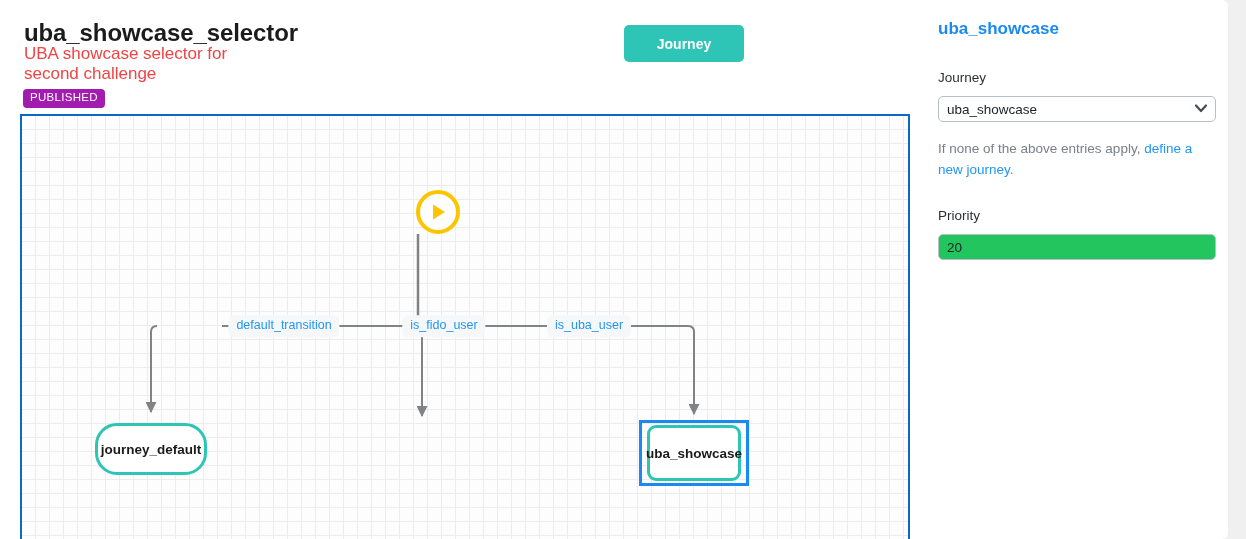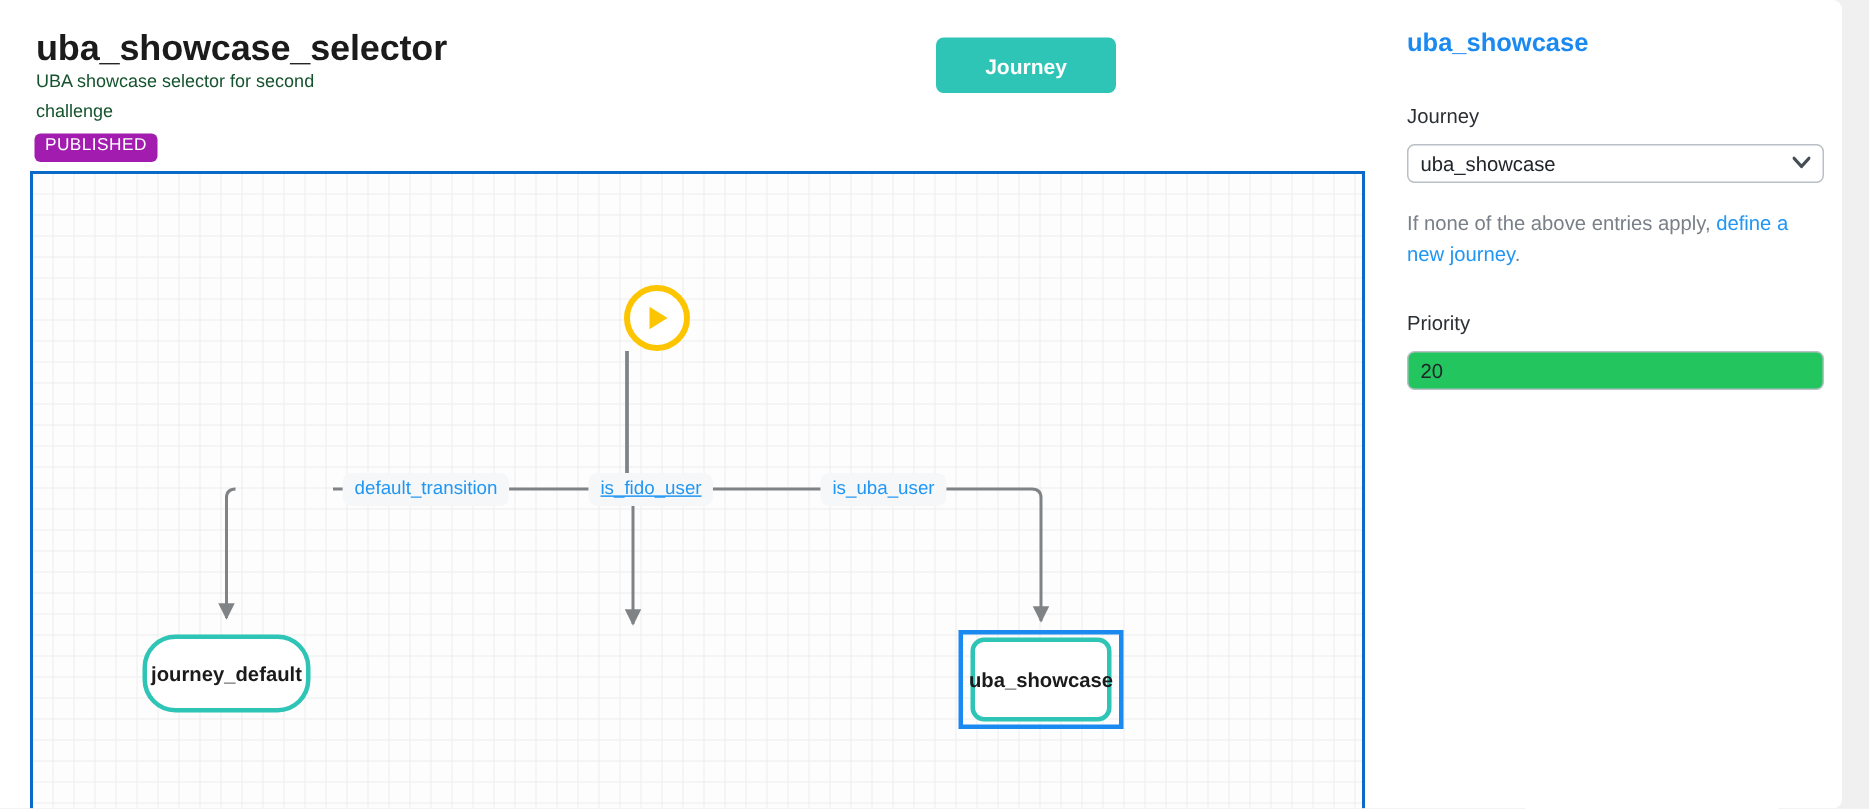--- a/index.html
+++ b/index.html
@@ -35,23 +35,23 @@
     font-size: 24px;
     font-weight: bold;
     color: #1b1b1b;
     letter-spacing: -0.1px;
   }
   .subtitle {
     position: absolute;
     left: 24px;
     top: 44px;
     width: 230px;
-    font-size: 12px;
+    font-size: 17px;
     line-height: 20px;
-    color: #14532d;
+    color: #ef4444;
   }
   .badge {
     position: absolute;
     left: 23px;
     top: 89px;
     background: #a21caf;
     color: #ffffff;
     font-size: 11.5px;
     letter-spacing: 0.3px;
     padding: 3px 7px 4px 7px;
@@ -253,21 +253,21 @@
           <path d="M 600 210 L 666 210 Q 672 210 672 216 L 672 298" stroke="#808386" stroke-width="2" fill="none" marker-end="url(#arrow)"></path>
         </svg>
 
         <div class="start-node" style="left:394px; top:74px;">
           <svg width="22" height="22" viewBox="0 0 22 22">
             <path d="M 6 3.5 L 18 11 L 6 18.5 Z" fill="#fdc500"></path>
           </svg>
         </div>
 
         <div class="edge-label" style="left:262px; top:210px;">default_transition</div>
-        <div class="edge-label" style="left:412px; top:210px;text-decoration:underline;">is_fido_user</div>
+        <div class="edge-label" style="left:422px; top:210px;">is_fido_user</div>
         <div class="edge-label" style="left:535px; top:210px;margin-left:32px;">is_uba_user</div>
 
         <div class="node" style="left:73px; top:307px; width:112px; height:52px;border-radius:22px;">journey_default</div>
 
 
         <div class="node-selection" style="left:617px; top:304px; width:110px; height:66px;"></div>
         <div class="node" style="left:625px; top:309px; width:94px; height:56px;">uba_showcase</div>
 
       </div>
     </div>

